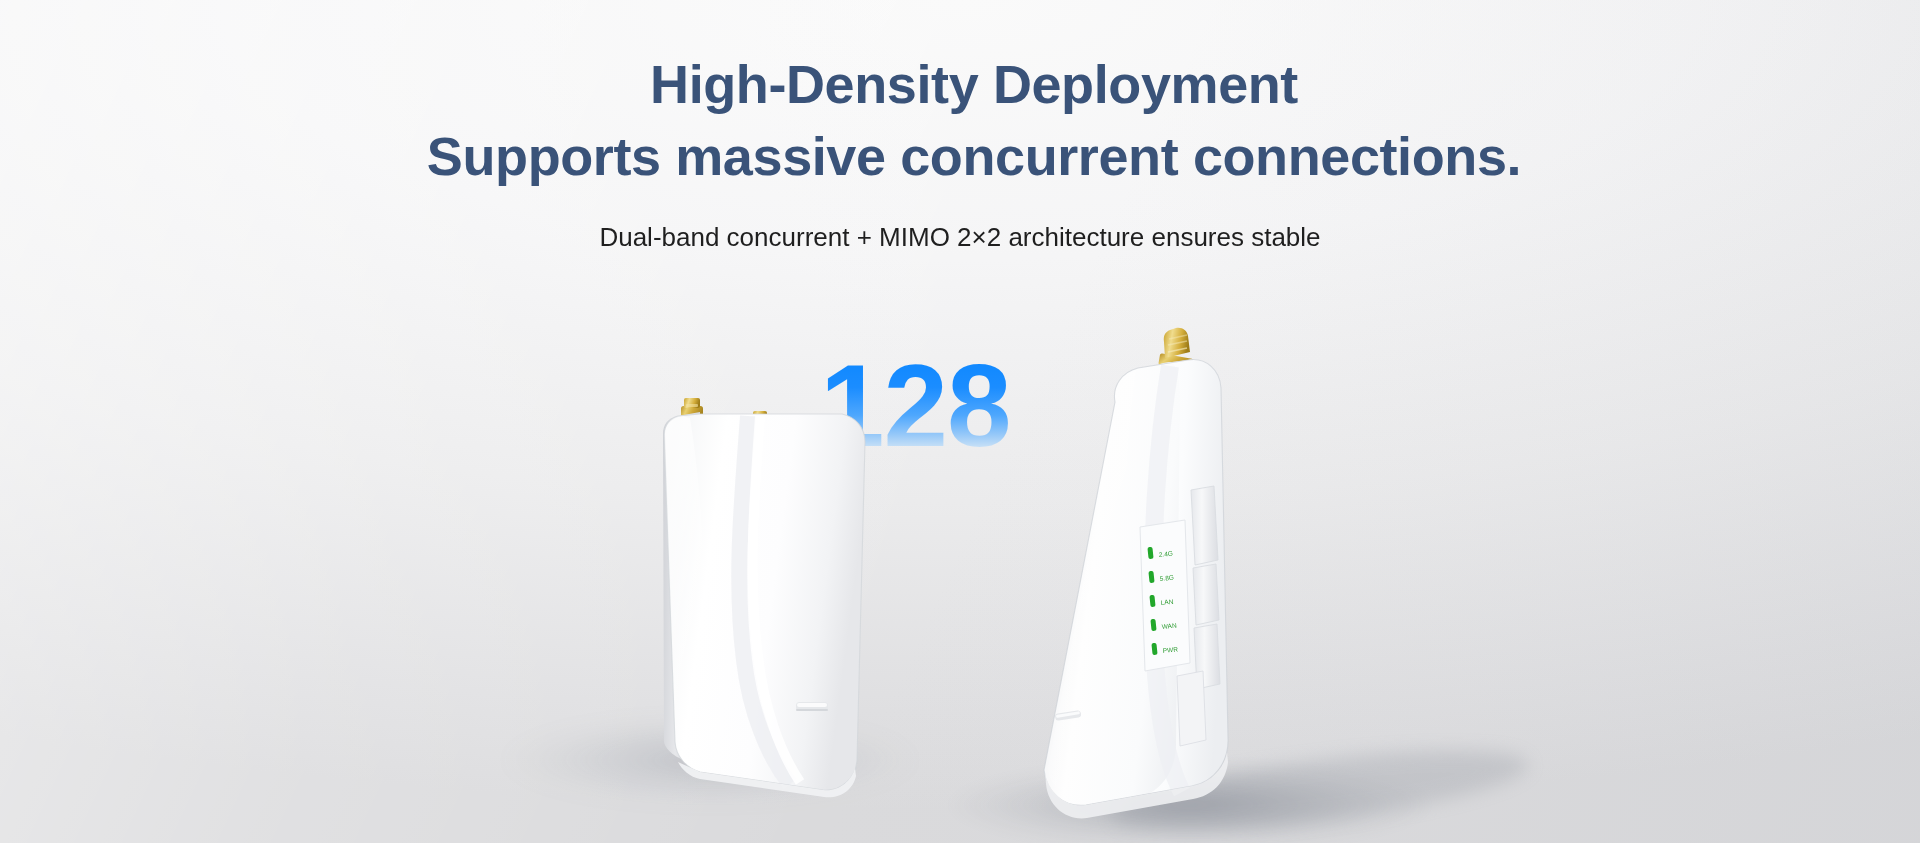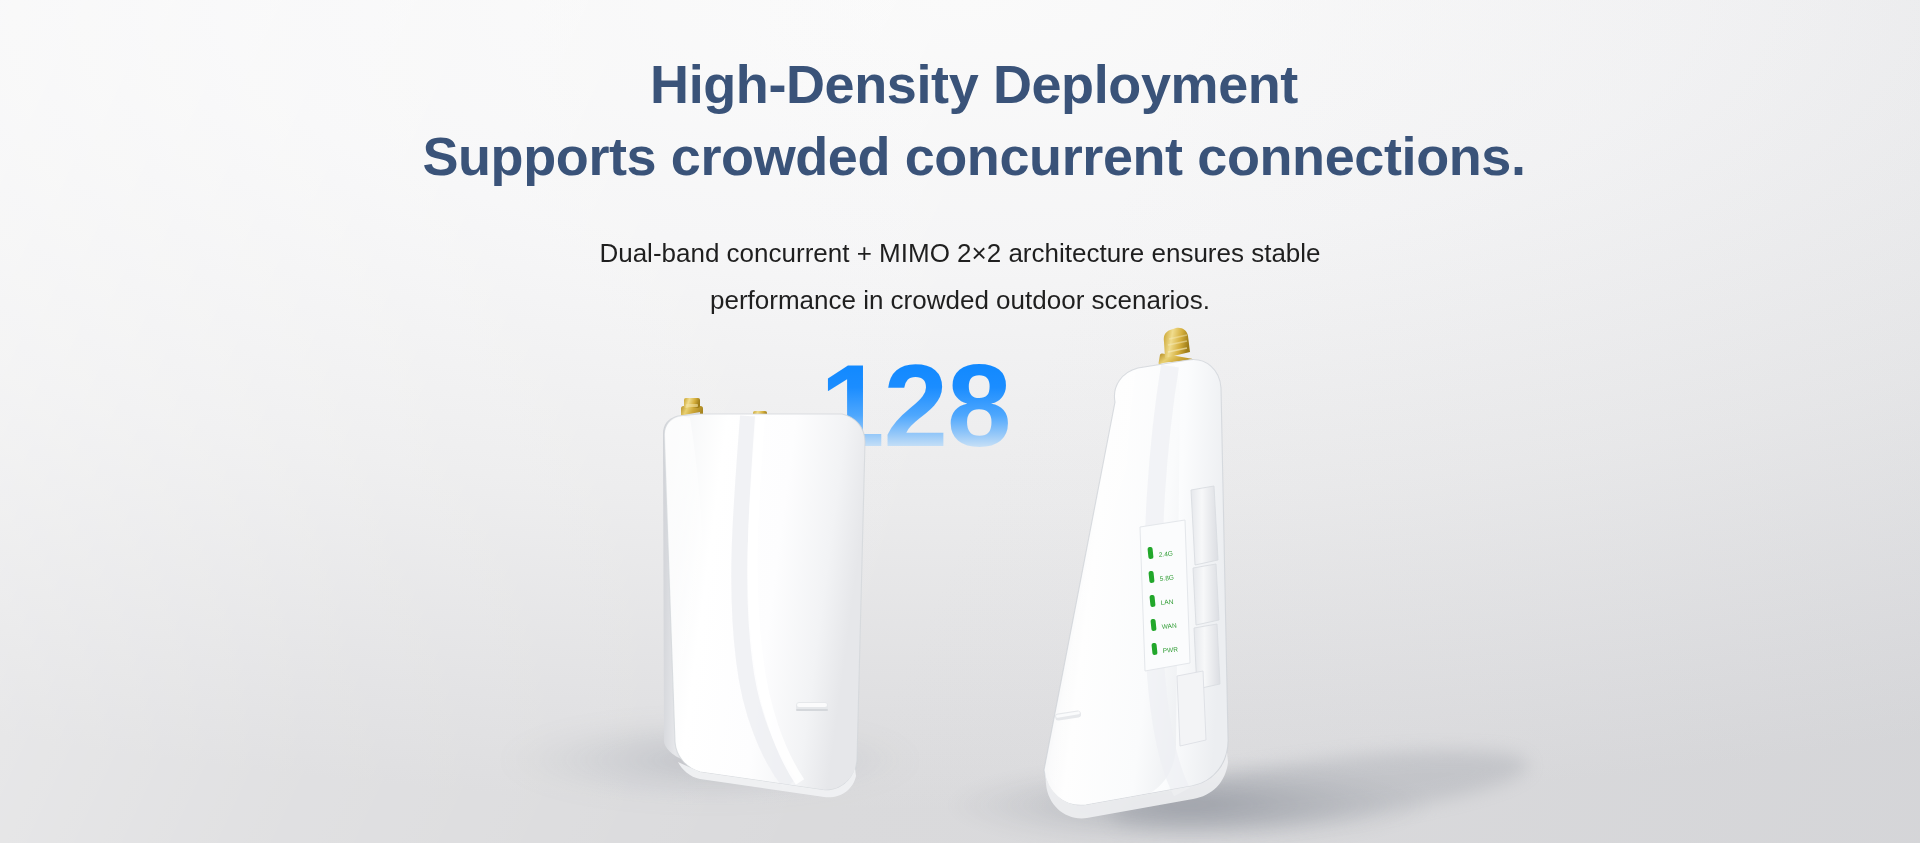--- a/index.html
+++ b/index.html
@@ -63,21 +63,21 @@
     padding-top: 48px;
     font-size: 54px;
     line-height: 72px;
     font-weight: 700;
     letter-spacing: -0.4px;
     color: #3a5379;
   }
   .headline .line { display: block; white-space: nowrap; margin-left: 28px; }
 
   .subhead {
-    margin: 16px;
+    margin: 0;
     padding-top: 22px;
     font-size: 26px;
     line-height: 47px;
     font-weight: 400;
     color: #1f1f1f;
   }
   .subhead .line { display: block; white-space: nowrap; }
 
   
   .bignum {
@@ -115,25 +115,24 @@
   .stage svg { display: block; }
 </style>
 </head>
 <body>
 
 <div id="hero">
 
   <div class="copy">
     <h1 class="headline">
       <span class="line">High-Density Deployment</span>
-      <span class="line">Supports crowded concurrent connections.</span>
+      <span class="line">Supports massive concurrent connections.</span>
     </h1>
     <p class="subhead">
       <span class="line">Dual-band concurrent + MIMO 2×2 architecture ensures stable</span>
-      <span class="line">performance in crowded outdoor scenarios.</span>
     </p>
   </div>
 
   <div class="bignum">128</div>
 
   <div class="stage">
     <svg width="1920" height="852" viewBox="0 0 1920 852" xmlns="http://www.w3.org/2000/svg">
       <defs>
 
         <linearGradient id="lFace" x1="0" y1="0" x2="1" y2="0.25">

